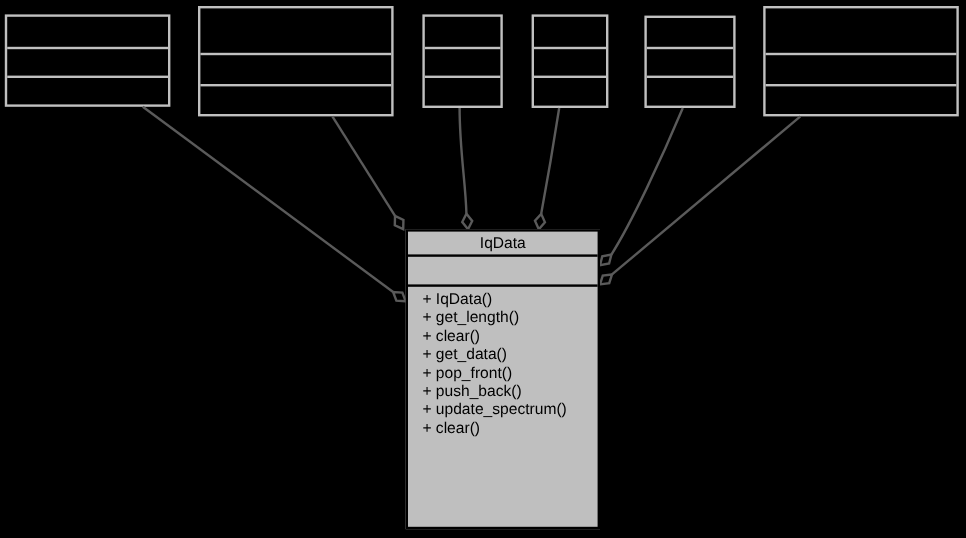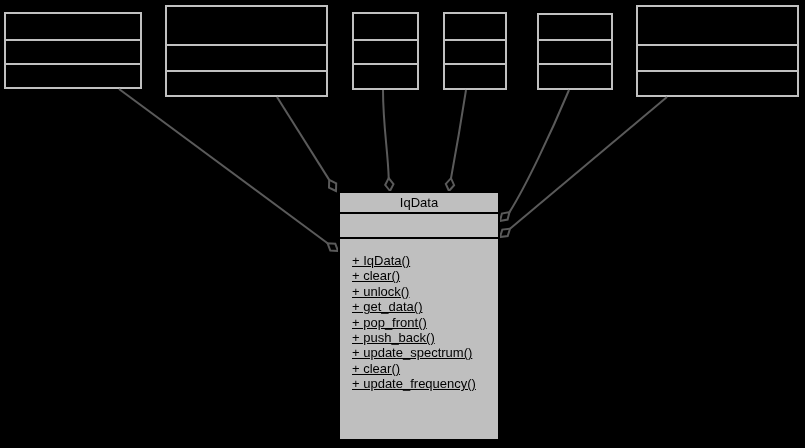--- a/index.html
+++ b/index.html
@@ -52,23 +52,22 @@
     font-size:13px;line-height:20px;
     text-align:center;
   }
   .main-node .attrs{
     height:25px;
     border-bottom:2px solid var(--main-border);
   }
   .main-node ul.methods{
     flex:1;
     list-style:none;
-    padding:14px 2px 0 12px;
+    padding:2px 2px 0 12px;
     font-size:13px;
-    text-decoration:underline;
   }
   .main-node ul.methods li{
     line-height:15.4px;
     white-space:nowrap;
   }
 </style>
 </head>
 <body>
 
 <div class="canvas">
@@ -134,24 +133,23 @@
       <path d="M667,97 L510,228.7"></path>
       <polygon points="500,237 502.3,229.6 510,228.7 507.7,236"></polygon>
     </g>
   </svg>
 
   <div class="main-node">
     <div class="title">IqData</div>
     <div class="attrs"></div>
     <ul class="methods">
         <li>+ IqData()</li>
+        <li>+ get_length()</li>
         <li>+ clear()</li>
-        <li>+ unlock()</li>
         <li>+ get_data()</li>
         <li>+ pop_front()</li>
         <li>+ push_back()</li>
         <li>+ update_spectrum()</li>
         <li>+ clear()</li>
-        <li>+ update_frequency()</li>
       </ul>
   </div>
 
 </div>
 
 </body></html>

